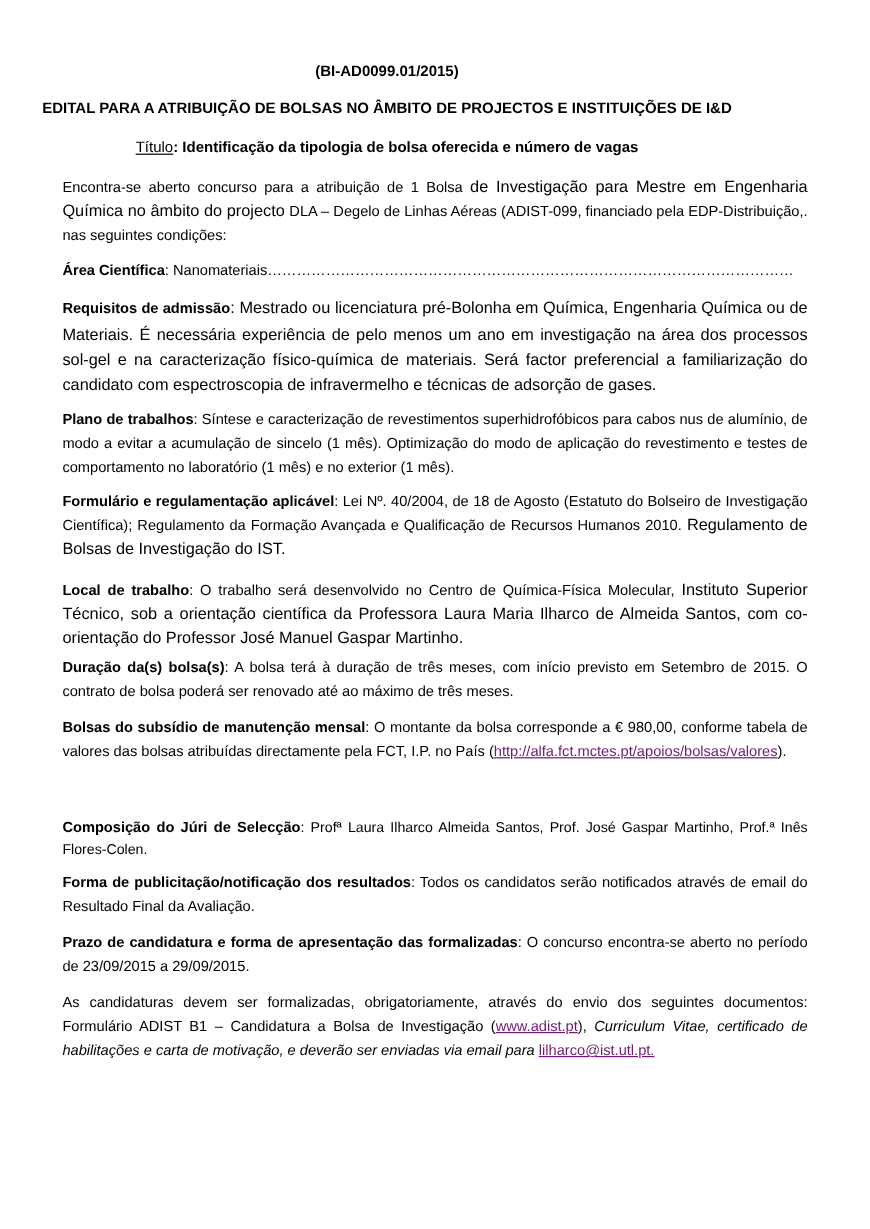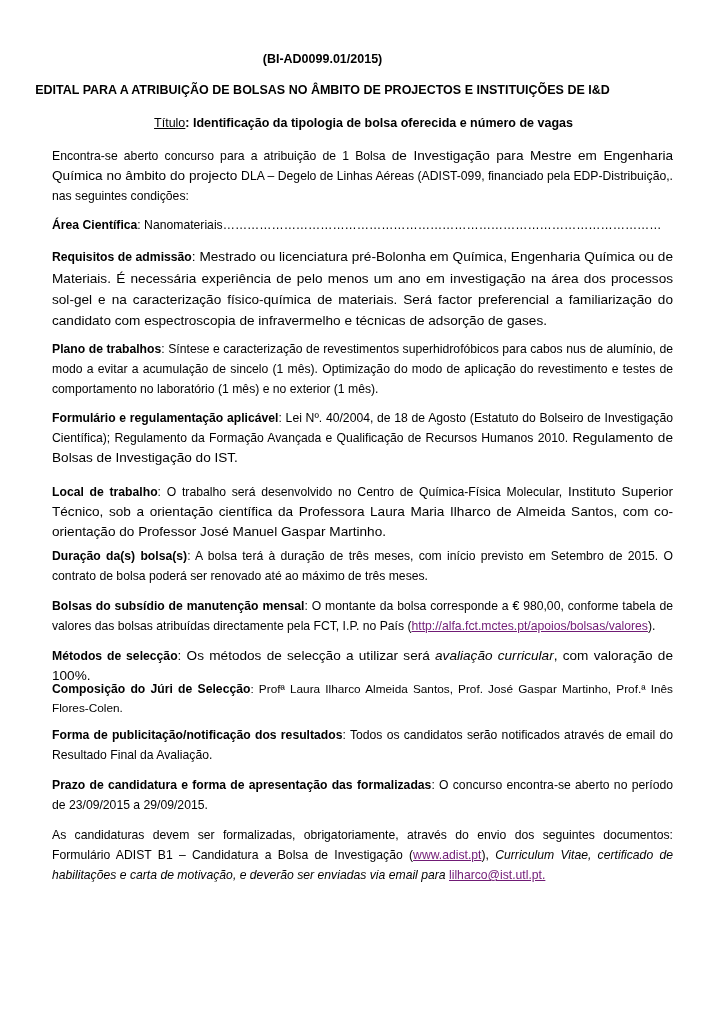--- a/index.html
+++ b/index.html
@@ -18,39 +18,38 @@
   .ul { text-decoration: underline; font-weight: normal; }
   .last-line { text-align-last: left; }
 </style>
 </head>
 <body>
 
 <div class="page">
 
   <div class="center" style="top:52px;">(BI-AD0099.01/2015)</div>
   <div class="center" style="top:83px;">EDITAL PARA A ATRIBUIÇÃO DE BOLSAS NO ÂMBITO DE PROJECTOS E INSTITUIÇÕES DE I&amp;D</div>
-  <div class="center" style="top:116px;padding-left:41px;"><span class="ul">Título</span><span>: Identificação da tipologia de bolsa oferecida e número de vagas</span></div>
+  <div class="center" style="top:116px;"><span class="ul">Título</span><span>: Identificação da tipologia de bolsa oferecida e número de vagas</span></div>
 
   <div class="blk last-line" style="top:146px;"><span>Encontra-se aberto concurso para a atribuição de 1 Bolsa </span><span class="big">de Investigação para Mestre em Engenharia Química no âmbito do projecto </span><span>DLA – Degelo de Linhas Aéreas (ADIST-099, financiado pela EDP-Distribuição,. nas seguintes condições:</span></div>
 
   <div class="blk last-line" style="top:215px;"><span class="lbl">Área Científica</span><span>: Nanomateriais………………………………………………………………………………………………</span></div>
 
   <div class="blk big last-line" style="top:246px; line-height:21px;"><span class="lbl" style="font-size:12.2px;">Requisitos de admissão</span><span>: Mestrado ou licenciatura pré-Bolonha em Química, Engenharia Química ou de Materiais. É necessária experiência de pelo menos um ano em investigação na área dos processos sol-gel e na caracterização físico-química de materiais. Será factor preferencial a familiarização do candidato com espectroscopia de infravermelho e técnicas de adsorção de gases.</span></div>
 
   <div class="blk last-line" style="top:339px;"><span class="lbl">Plano de trabalhos</span><span>: Síntese  e caracterização de revestimentos superhidrofóbicos para cabos nus de alumínio, de modo a evitar a acumulação de sincelo (1 mês). Optimização do modo de aplicação do revestimento e testes de comportamento no laboratório (1 mês) e no exterior (1 mês).</span></div>
 
   <div class="blk last-line" style="top:408px;"><span class="lbl">Formulário e regulamentação aplicável</span><span>: Lei Nº. 40/2004, de 18 de Agosto (Estatuto do Bolseiro de Investigação Científica); Regulamento da Formação Avançada e Qualificação de Recursos Humanos 2010. </span><span class="big">Regulamento de Bolsas de Investigação do IST.</span></div>
 
   <div class="blk last-line" style="top:482px;"><span class="lbl">Local de trabalho</span><span>: O trabalho será desenvolvido no Centro de Química-Física Molecular, </span><span class="big">Instituto Superior Técnico, sob a orientação científica da Professora Laura Maria Ilharco de Almeida Santos, com co-orientação do Professor José Manuel Gaspar Martinho.</span></div>
 
   <div class="blk last-line" style="top:546px;"><span class="lbl">Duração da(s) bolsa(s)</span><span>: A bolsa terá à duração de três meses, com início previsto em Setembro de 2015. O contrato de bolsa poderá ser renovado até ao máximo de três meses.</span></div>
 
   <div class="blk last-line" style="top:596px;"><span class="lbl">Bolsas do subsídio de manutenção mensal</span><span>: O montante da bolsa corresponde a € 980,00, conforme tabela de valores das bolsas atribuídas directamente pela FCT, I.P. no País (</span><span class="lnk">http://alfa.fct.mctes.pt/apoios/bolsas/valores</span><span>).</span></div>
 
-  <div class="blk last-line" style="top:646px;"><span class="lbl">Métodos de selecção</span><span class="big">: Os métodos de selecção a utilizar será </span><span class="big it">avaliação curricular</span><span class="big">, com valoração de 100%.</span></div>
 
   <div class="blk last-line" style="top:725px;"><span class="lbl">Forma de publicitação/notificação dos resultados</span><span>: Todos os candidatos serão notificados através de email do Resultado Final da Avaliação.</span></div>
 
   <div class="blk last-line" style="top:680px; line-height:19px;"><span class="lbl">Composição do Júri de Selecção</span><span style="font-size:11.8px;">: Profª Laura Ilharco Almeida Santos, Prof. José Gaspar Martinho, Prof.ª Inês Flores-Colen.</span></div>
 
   <div class="blk last-line" style="top:775px;"><span class="lbl">Prazo de candidatura e forma de apresentação das formalizadas</span><span>: O concurso encontra-se aberto no período de 23/09/2015 a 29/09/2015.</span></div>
 
   <div class="blk last-line" style="top:825px;"><span>As candidaturas devem ser formalizadas, obrigatoriamente, através do envio dos seguintes documentos: Formulário ADIST B1 – Candidatura a Bolsa de Investigação (</span><span class="lnk">www.adist.pt</span><span>), </span><span class="it">Curriculum Vitae, certificado de habilitações e carta de motivação, e deverão ser enviadas via email para </span><span class="lnk">lilharco@ist.utl.pt.</span></div>
 
 </div>

